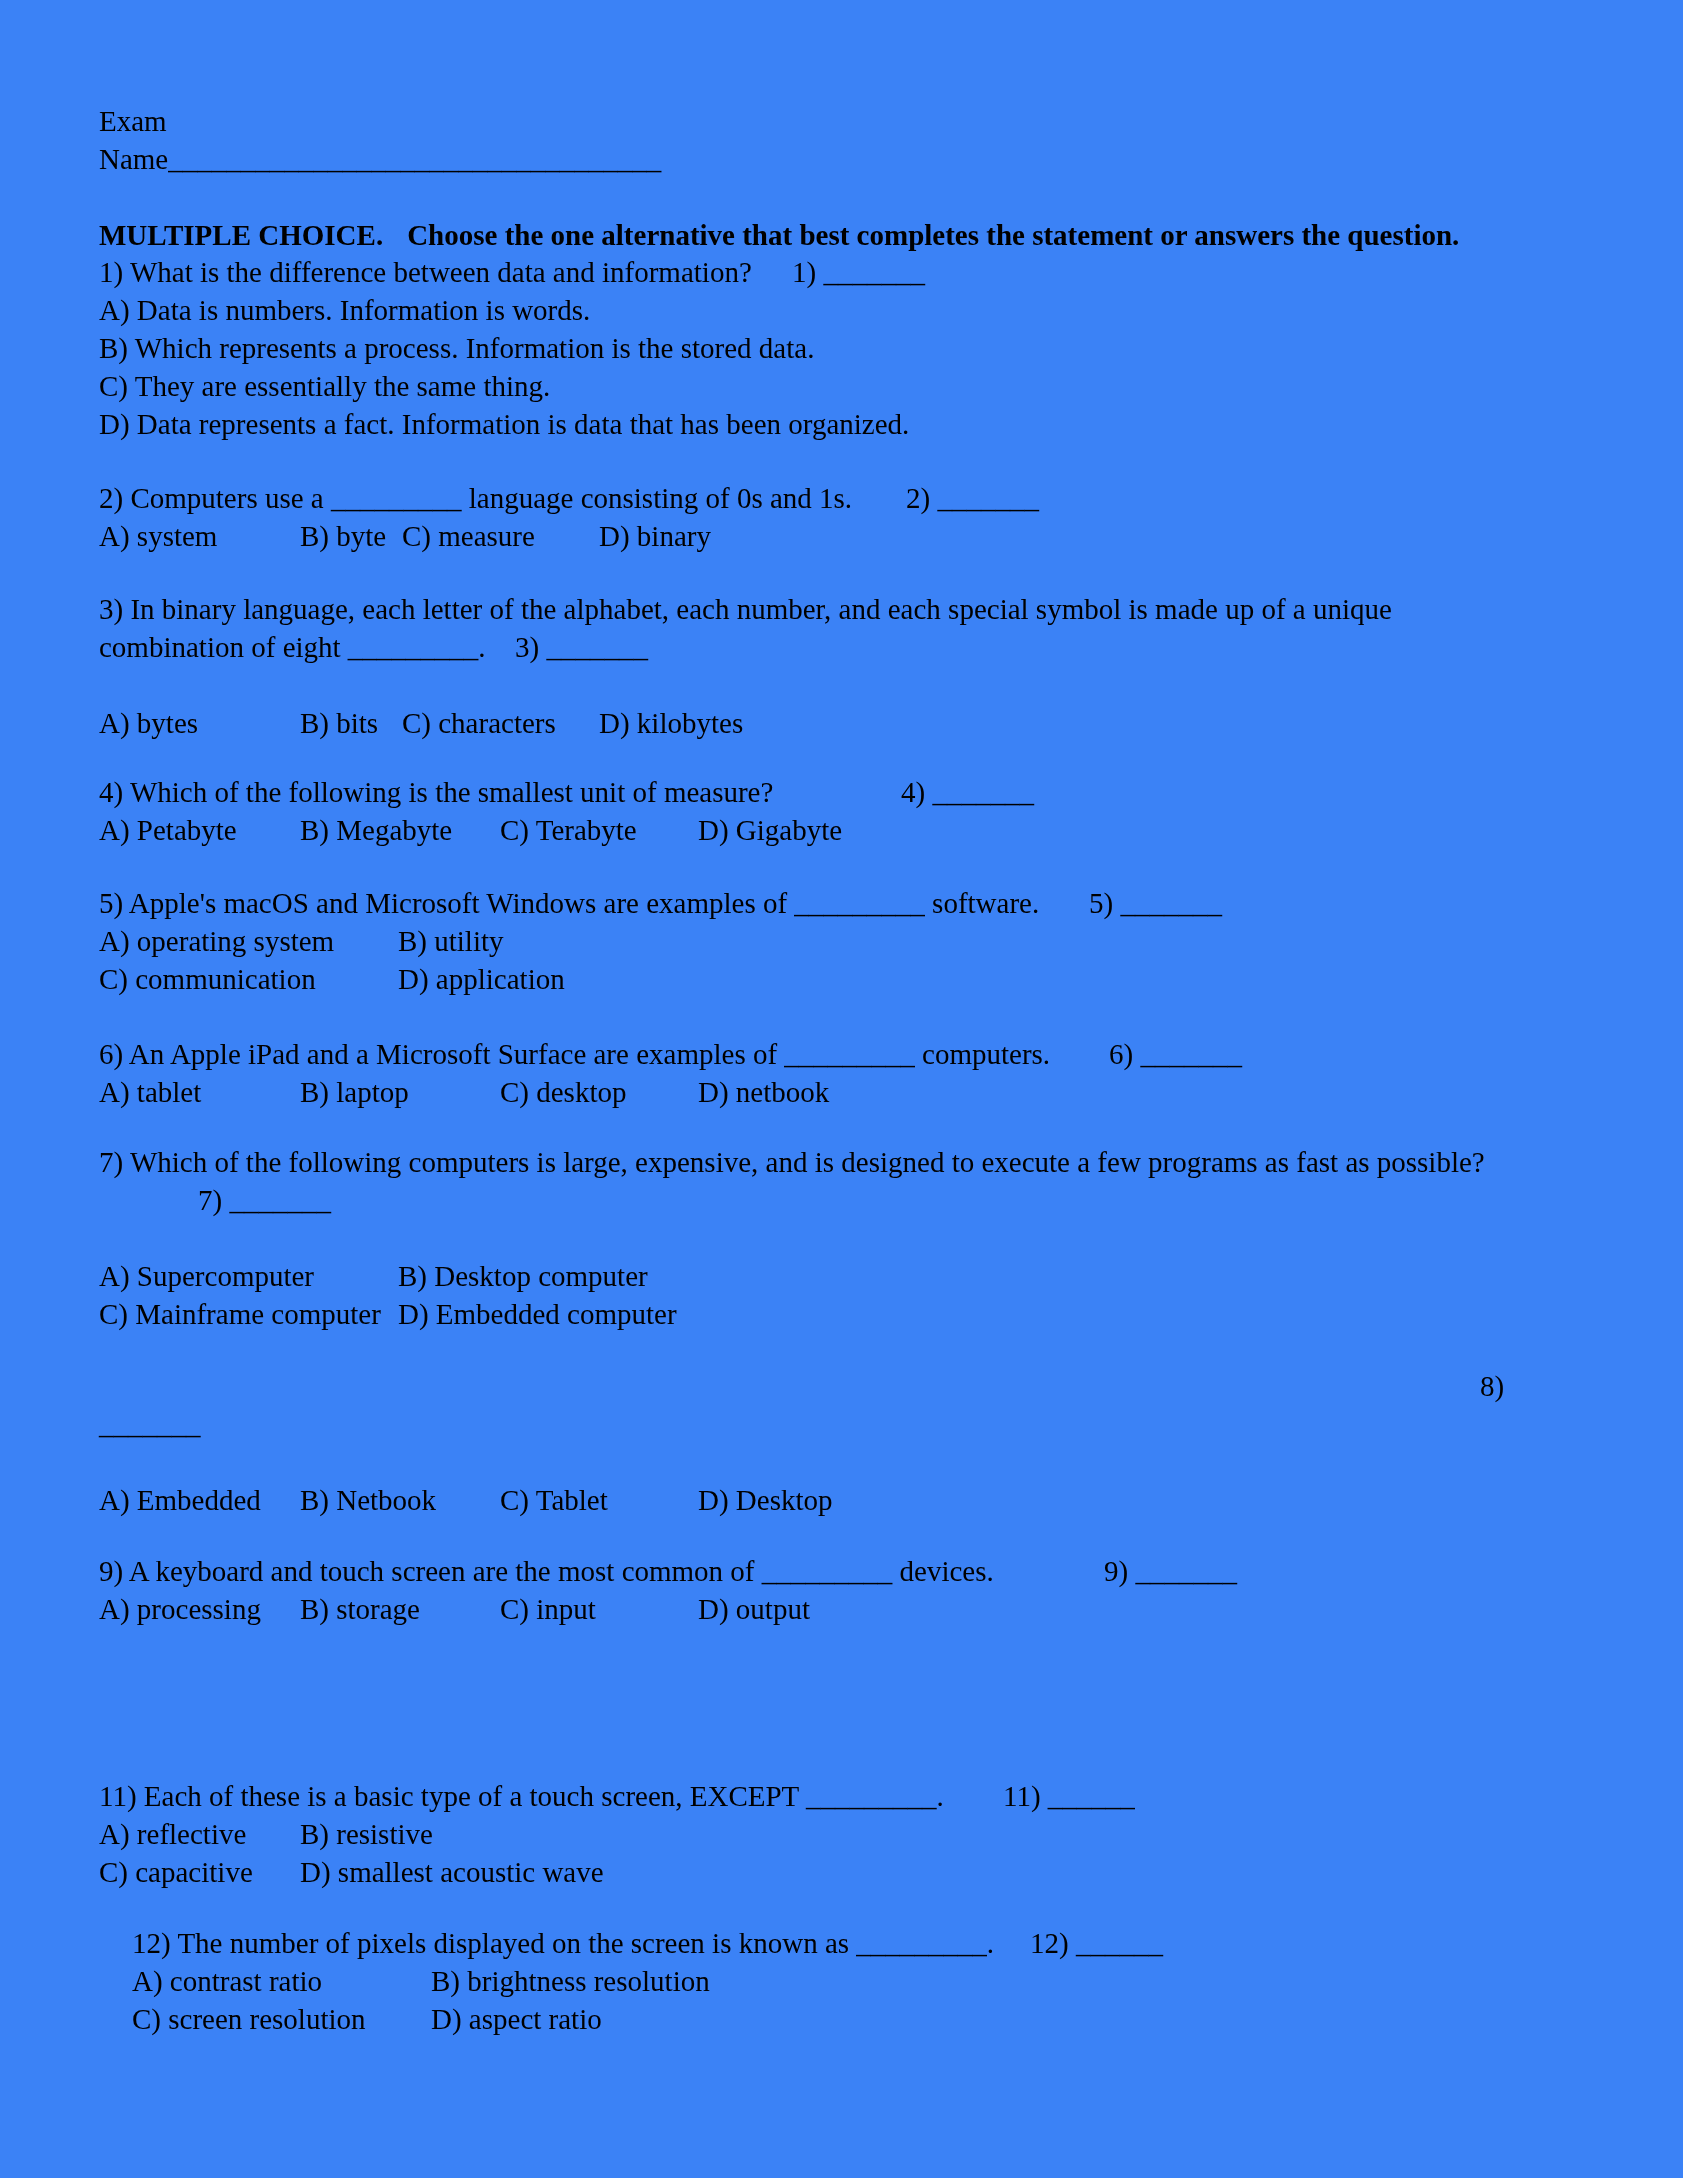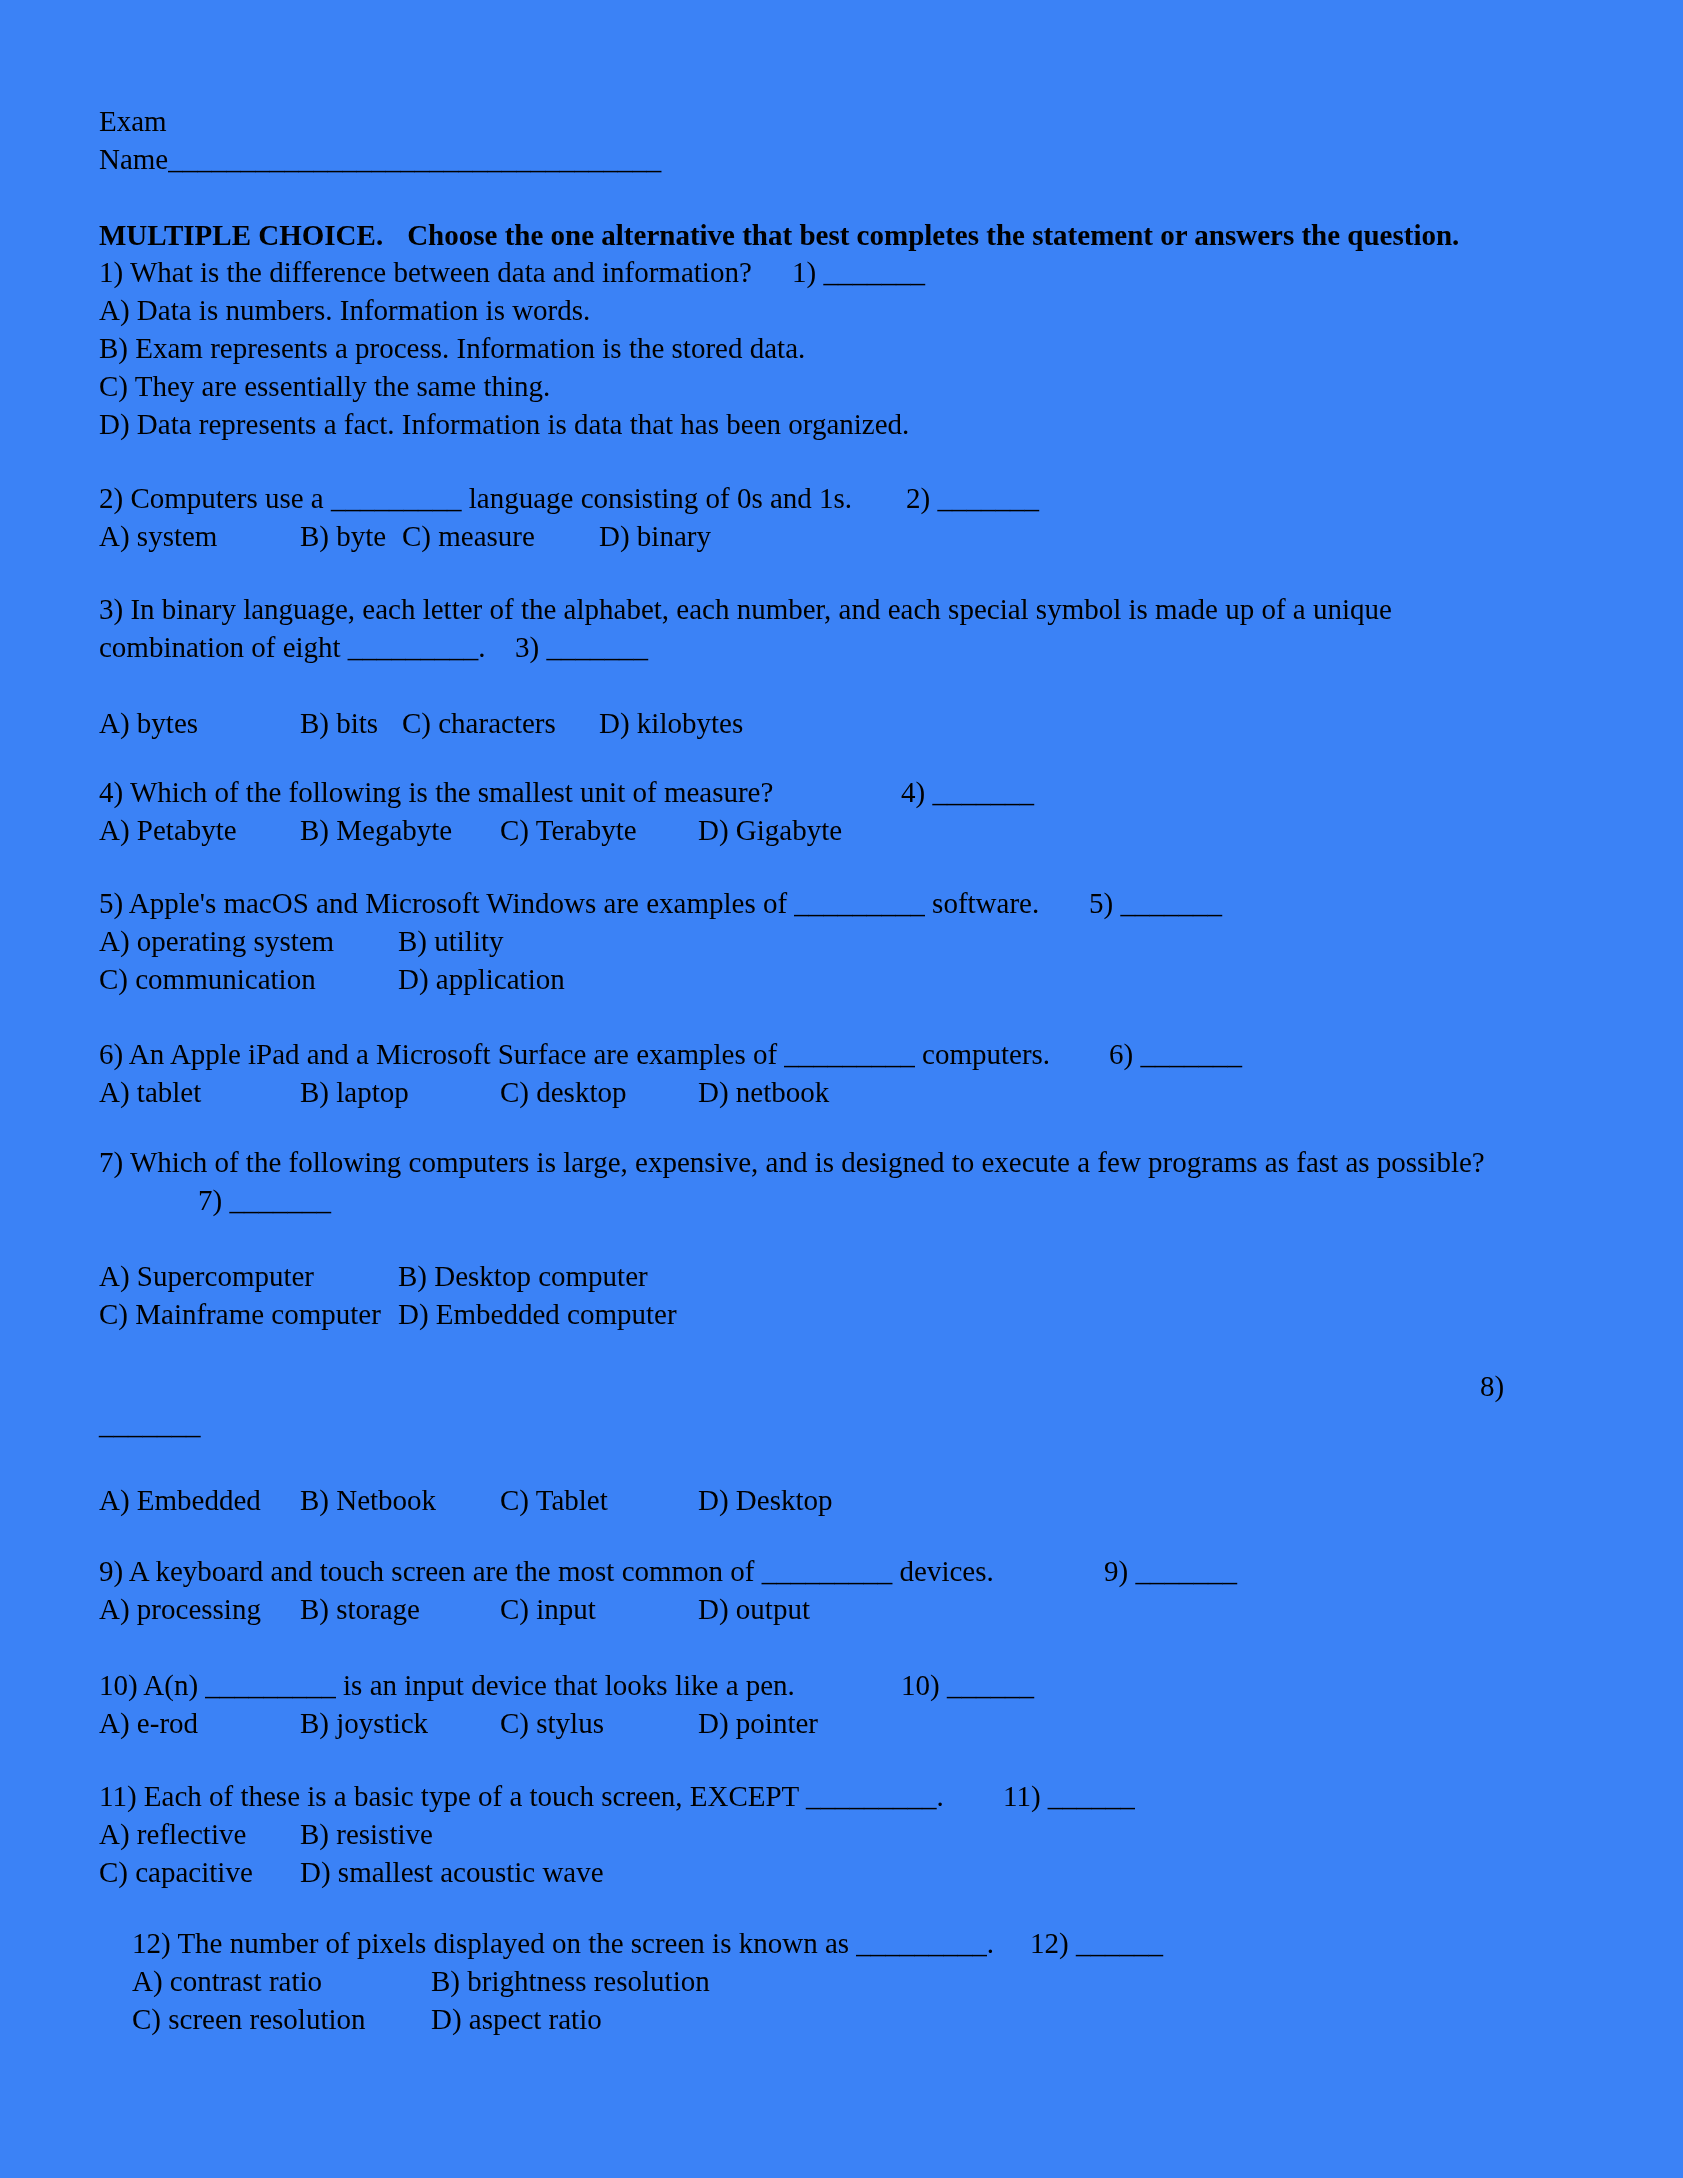--- a/index.html
+++ b/index.html
@@ -77,21 +77,21 @@
       <span class="bold">MULTIPLE CHOICE.</span><span class="instr-text">Choose the one alternative that best completes the statement or answers the question.</span>
     </div>
   </div>
 
   <div class="block b-q1">
     <div class="qline">
       <span>1) What is the difference between data and information?</span>
       <span class="ans ans-q1">1) _______</span>
     </div>
     <div class="line">A) Data is numbers. Information is words.</div>
-    <div class="line">B) Exam represents a process. Information is the stored data.</div>
+    <div class="line">B) Which represents a process. Information is the stored data.</div>
     <div class="line">C) They are essentially the same thing.</div>
     <div class="line">D) Data represents a fact. Information is data that has been organized.</div>
   </div>
 
   <div class="block b-q2">
     <div class="qline">
       <span>2) Computers use a _________ language consisting of 0s and 1s.</span>
       <span class="ans ans-q2">2) _______</span>
     </div>
     <div class="line colsA">
@@ -170,29 +170,20 @@
   <div class="block b-q9">
     <div class="qline">
       <span>9) A keyboard and touch screen are the most common of _________ devices.</span>
       <span class="ans ans-q9">9) _______</span>
     </div>
     <div class="line colsB">
       <span class="opt">A) processing</span><span class="opt">B) storage</span><span class="opt">C) input</span><span class="opt">D) output</span>
     </div>
   </div>
 
-  <div class="block b-q10">
-    <div class="qline">
-      <span>10) A(n) _________ is an input device that looks like a pen.</span>
-      <span class="ans ans-q10">10) ______</span>
-    </div>
-    <div class="line colsB">
-      <span class="opt">A) e-rod</span><span class="opt">B) joystick</span><span class="opt">C) stylus</span><span class="opt">D) pointer</span>
-    </div>
-  </div>
 
   <div class="block b-q11">
     <div class="qline">
       <span>11) Each of these is a basic type of a touch screen, EXCEPT _________.</span>
       <span class="ans ans-q11">11) ______</span>
     </div>
     <div class="line cols2n">
       <span class="opt">A) reflective</span><span class="opt">B) resistive</span>
     </div>
     <div class="line cols2n">

